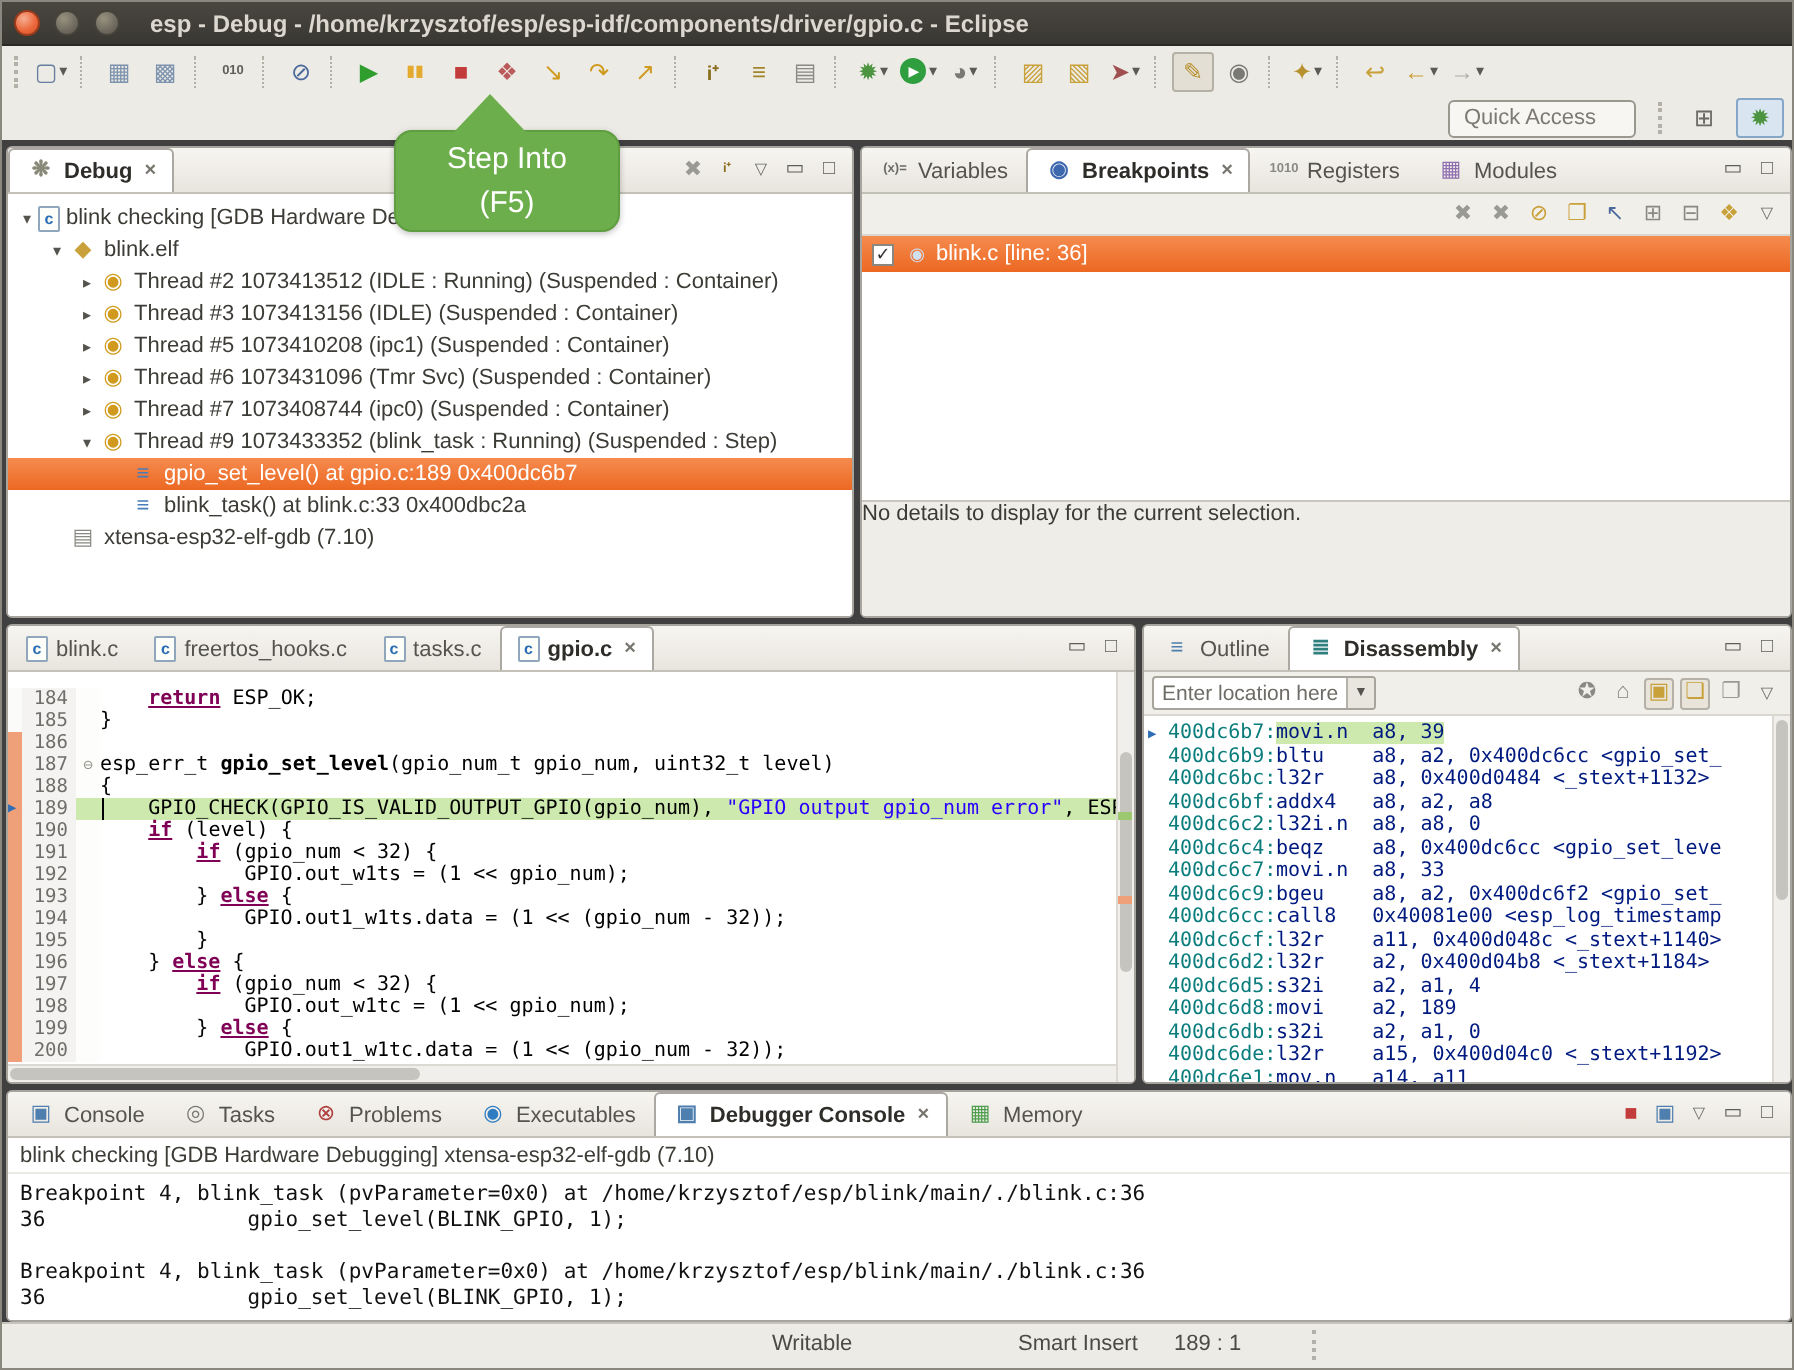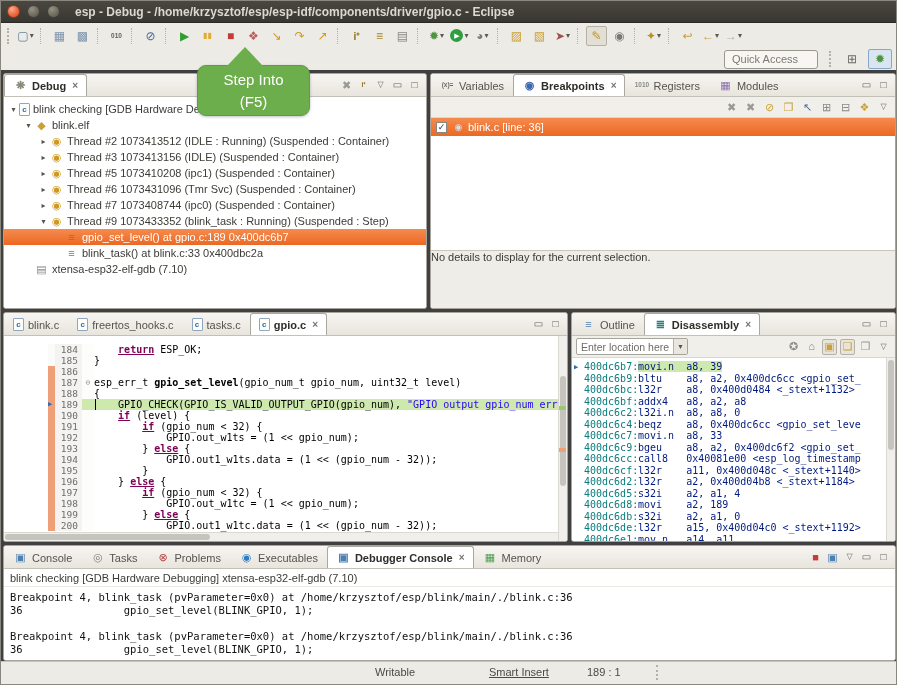--- a/index.html
+++ b/index.html
@@ -401,21 +401,21 @@
             <span>gpio.c</span>
             <span class="tabx">×</span>
           </div>
         </div>
       <div class="tb-actions" id="ed-actions">
           <span class="ic" style="color: rgb(95, 95, 90); font-size: 10px;">▭</span>
           <span class="ic" style="color: rgb(95, 95, 90); font-size: 10px;">□</span>
         </div>
     </div>
     <div class="panel-body">
-      <div id="ed-lines" style="padding-top:8px;padding-left:44px;">
+      <div id="ed-lines" style="padding-top:8px;">
           <div class="eline"><span class="cbar"></span><span class="lnum">184</span><span class="fold"></span><span class="ecode"><span>    </span><span class="kw">return</span><span> ESP_OK;</span></span></div>
           <div class="eline"><span class="cbar"></span><span class="lnum">185</span><span class="fold"></span><span class="ecode"><span>}</span></span></div>
           <div class="eline"><span class="cbar chg"></span><span class="lnum">186</span><span class="fold"></span><span class="ecode"></span></div>
           <div class="eline"><span class="cbar chg"></span><span class="lnum">187</span><span class="fold">⊖</span><span class="ecode"><span>esp_err_t </span><span class="fn">gpio_set_level</span><span>(gpio_num_t gpio_num, uint32_t level)</span></span></div>
           <div class="eline"><span class="cbar chg"></span><span class="lnum">188</span><span class="fold"></span><span class="ecode"><span>{</span></span></div>
           <div class="eline cur"><span class="cbar chg"><span class="iparrow">▶</span></span><span class="lnum">189</span><span class="fold"></span><span class="ecode"><span class="caret"></span><span>    GPIO_CHECK(GPIO_IS_VALID_OUTPUT_GPIO(gpio_num), </span><span class="str">"GPIO output gpio_num error"</span><span>, ESP_</span></span></div>
           <div class="eline"><span class="cbar chg"></span><span class="lnum">190</span><span class="fold"></span><span class="ecode"><span>    </span><span class="kw">if</span><span> (level) {</span></span></div>
           <div class="eline"><span class="cbar chg"></span><span class="lnum">191</span><span class="fold"></span><span class="ecode"><span>        </span><span class="kw">if</span><span> (gpio_num &lt; 32) {</span></span></div>
           <div class="eline"><span class="cbar chg"></span><span class="lnum">192</span><span class="fold"></span><span class="ecode"><span>            GPIO.out_w1ts = (1 &lt;&lt; gpio_num);</span></span></div>
           <div class="eline"><span class="cbar chg"></span><span class="lnum">193</span><span class="fold"></span><span class="ecode"><span>        } </span><span class="kw">else</span><span> {</span></span></div>
@@ -532,22 +532,22 @@
           <span class="ic" style="color: rgb(95, 95, 90); font-size: 10px;">□</span>
         </div>
     </div>
     <div class="panel-body">
       <div class="con-desc">blink checking [GDB Hardware Debugging] xtensa-esp32-elf-gdb (7.10)</div>
       <div class="con-out" id="con-out"><div>Breakpoint 4, blink_task (pvParameter=0x0) at /home/krzysztof/esp/blink/main/./blink.c:36</div><div>36                gpio_set_level(BLINK_GPIO, 1);</div><div>&nbsp;</div><div>Breakpoint 4, blink_task (pvParameter=0x0) at /home/krzysztof/esp/blink/main/./blink.c:36</div><div>36                gpio_set_level(BLINK_GPIO, 1);</div></div>
     </div>
   </div>
 
   <div class="statusbar">
-    <span class="sb-cell" style="left:374px;text-align:right;">Writable</span>
-    <span class="sb-cell" style="left:488px;text-decoration:underline;">Smart Insert</span>
+    <span class="sb-cell" style="left:385px;text-align:right;">Writable</span>
+    <span class="sb-cell" style="left:508px;">Smart Insert</span>
     <span class="sb-cell" style="left:586px;">189 : 1</span>
     <span class="sb-cell grip" style="left:652px;top:3px;height:15px;"></span>
   </div>
 
   <div class="tooltip">
     <div>Step Into</div>
     <div>(F5)</div>
   </div>
 
 </div>

